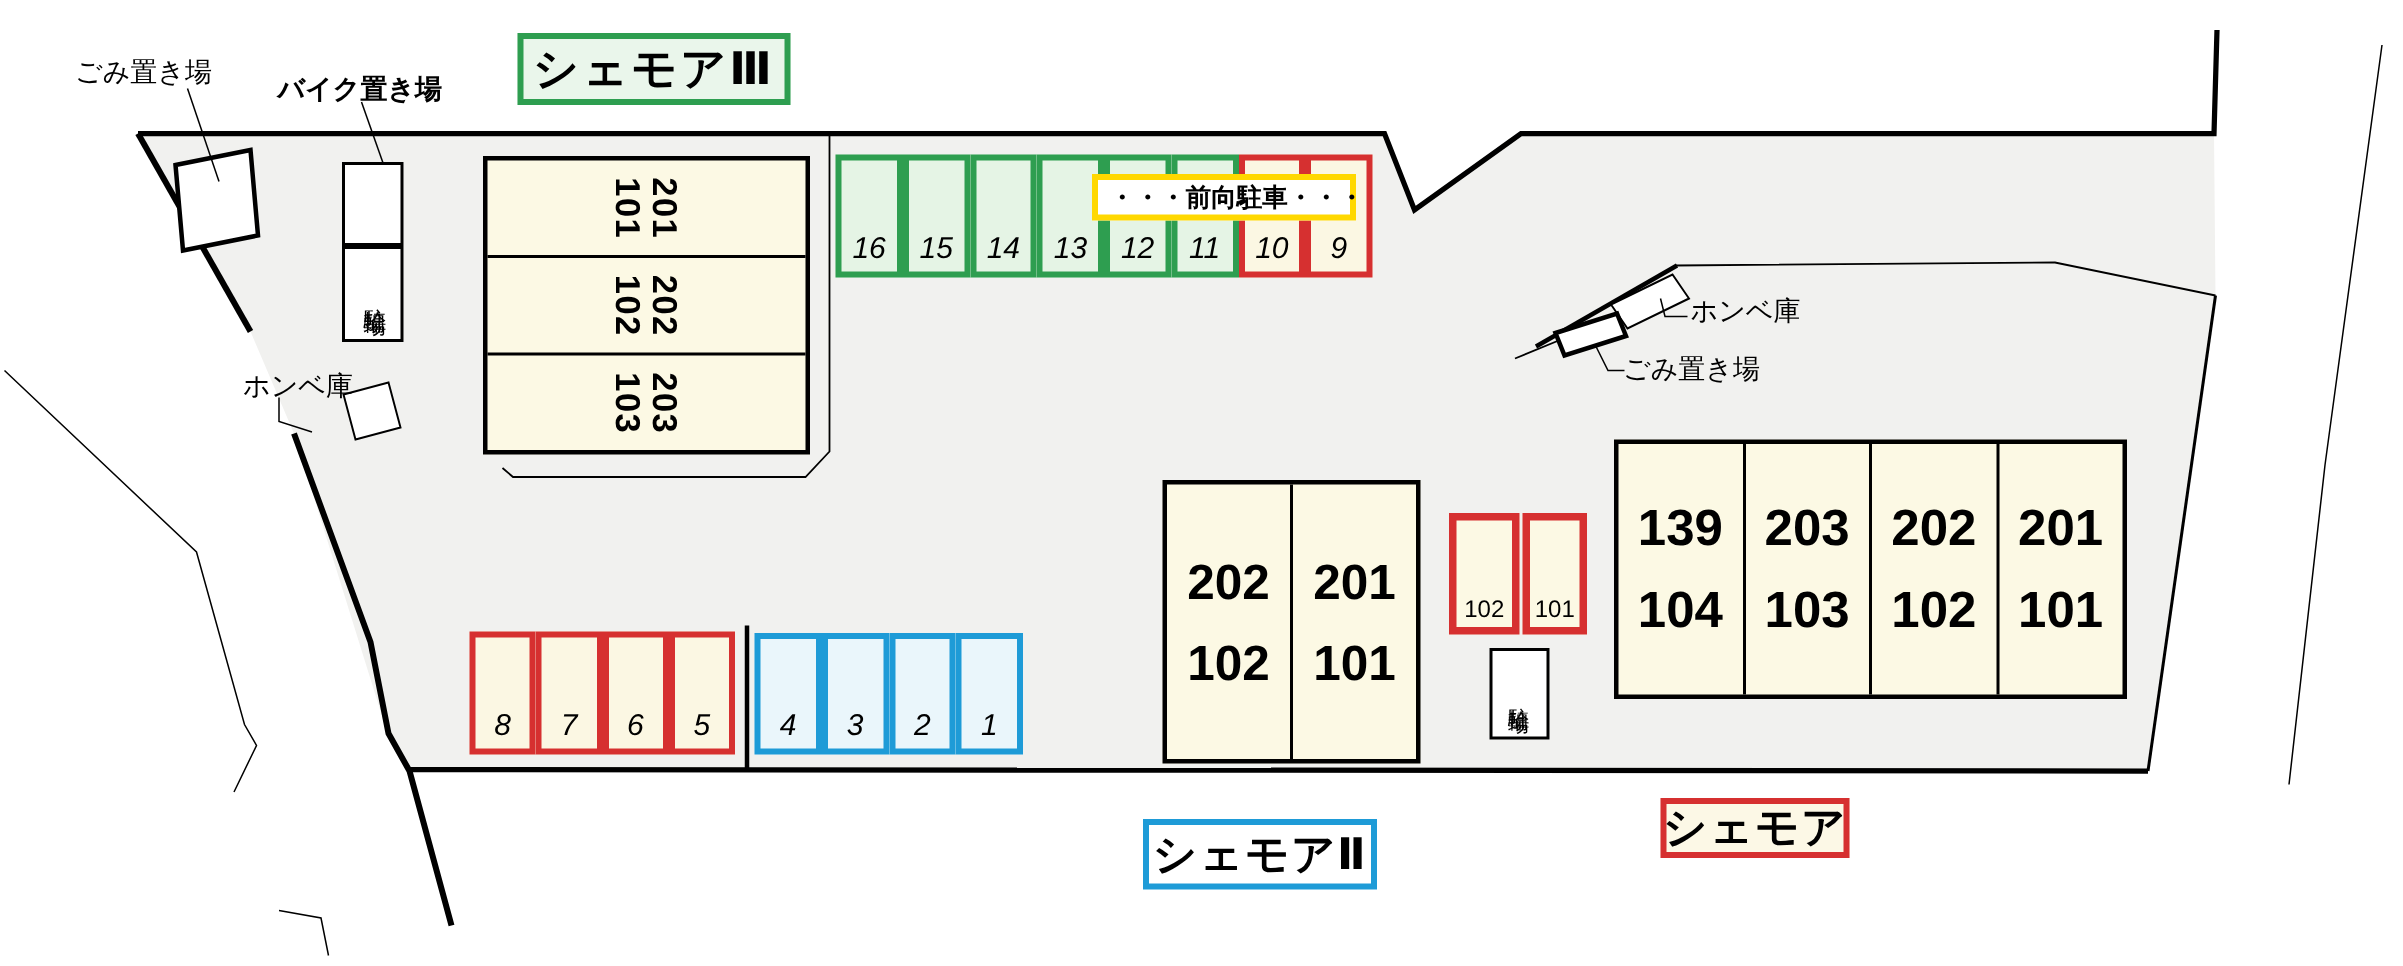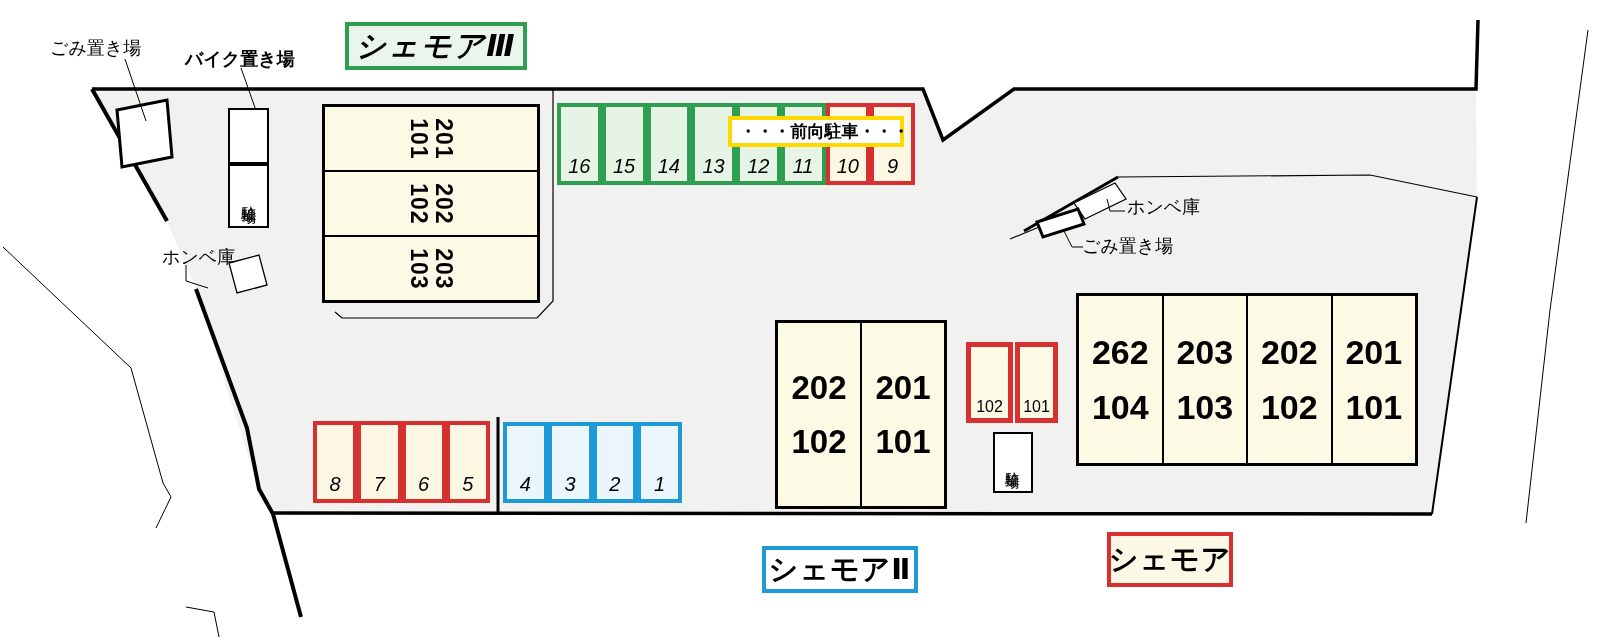--- a/index.html
+++ b/index.html
@@ -9,24 +9,24 @@
     background:#fff;
   }
   #bg { position:absolute; left:0; top:0; }
 
   .abs { position:absolute; box-sizing:border-box; }
 
   
   .titlebox { display:flex; align-items:center; justify-content:center;
               font-weight:bold; white-space:nowrap; }
   #title3 { left:345px; top:22px; width:182px; height:48px;
-            border:4px solid #2E9E50; background:#EAF6EB; font-size:30px; letter-spacing:2px;font-style:italic; }
+            border:4px solid #2E9E50; background:#EAF6EB; font-size:30px; letter-spacing:2px; }
   #title2 { left:762px; top:546px; width:156px; height:47px;
             border:4px solid #1E9BD7; background:#fff; font-size:29px; letter-spacing:1px; }
-  #title1 { left:1107px; top:532px; width:126px; height:55px;
+  #title1 { left:1107px; top:532px; width:126px; height:40px;
             border:4px solid #D63030; background:#FCF8E6; font-size:29px; letter-spacing:1px; }
 
   
   .maplabel { font-size:18px; white-space:nowrap; }
 
   
   .bldg { border:3px solid #000; background:#FCF9E4; }
   #building3 { left:322px; top:104px; width:218px; height:199px;
                display:flex; flex-direction:column; }
   #building3 .b3row { flex:1 1 0; display:flex; align-items:center; justify-content:center; }
@@ -199,21 +199,21 @@
   <div class="abs eastcell" id="east101">
     <span>101</span>
   </div>
 
   <div class="abs vbox" id="cyclebox-right">
     <span class="vtext">駐輪場</span>
   </div>
 
   <div class="abs bldg" id="building1">
     <div class="b1col">
-      <span>262</span>
+      <span>139</span>
       <span>104</span>
     </div>
     <div class="b1col">
       <span>203</span>
       <span>103</span>
     </div>
     <div class="b1col">
       <span>202</span>
       <span>102</span>
     </div>

